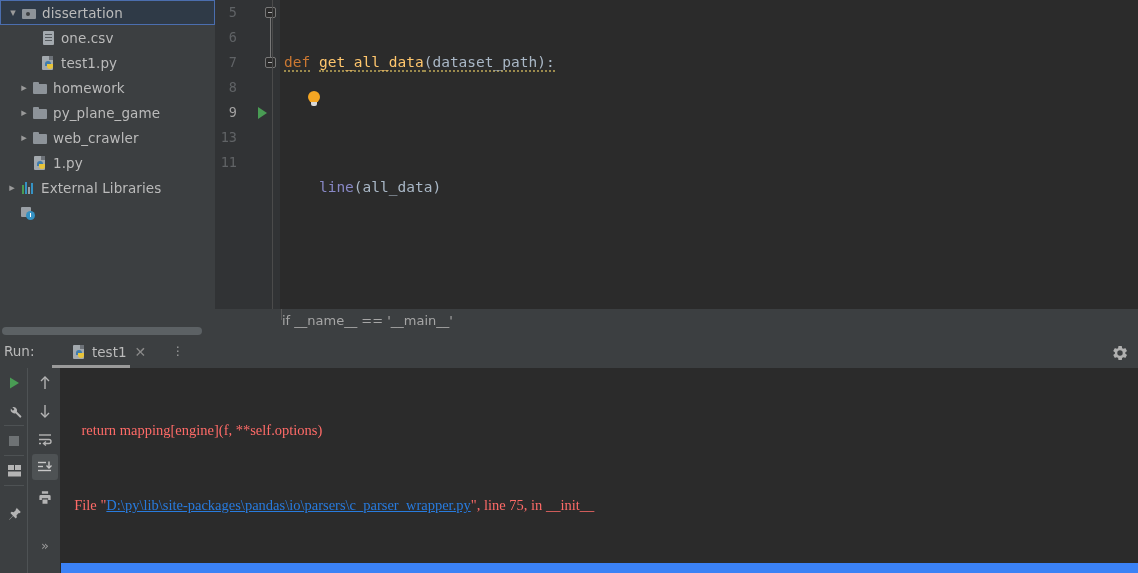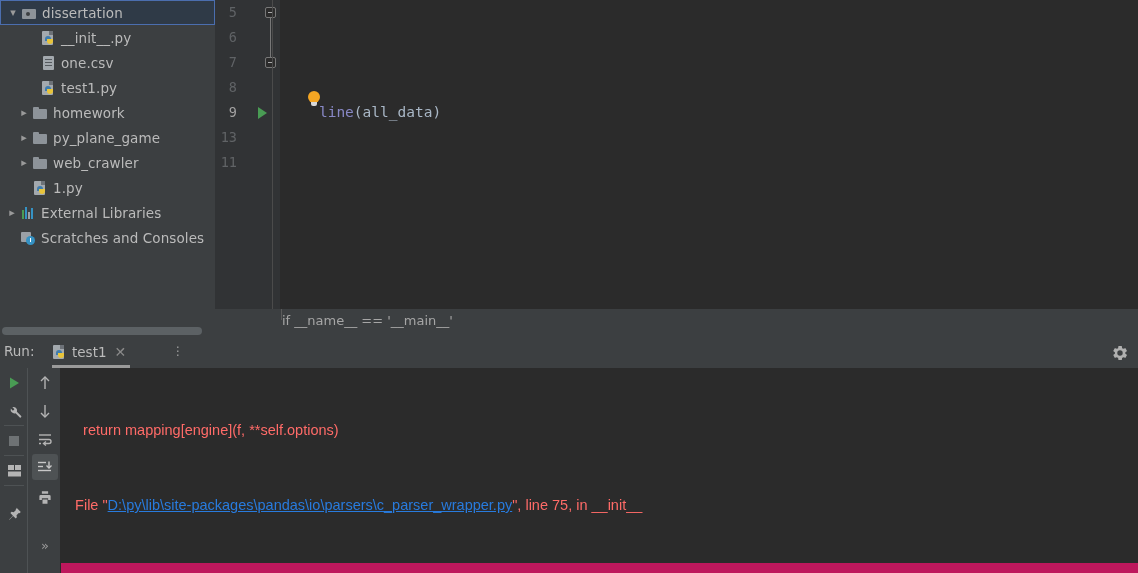--- a/index.html
+++ b/index.html
@@ -168,31 +168,31 @@
     position:absolute; left:282px; top:313px;
     font-family:"DejaVu Sans", sans-serif; font-size:13px; color:#a6a6a6;
   }
   #editor-vdivider {
     position:absolute; left:281px; top:309px; width:1px; height:11px; background:#5a5a5a;
   }
 
   
   #run-panel {
     position:absolute; left:0; top:336px; width:1138px; height:237px;
-    background:#be185d;
+    background:#3b82f6;
   }
   #run-header {
     position:absolute; left:0; top:0; width:1138px; height:32px;
     background:#3c3f41;
   }
   #run-label {
     position:absolute; left:4px; top:7px; font-size:13.5px; color:#bbbbbb;
   }
   #run-tab {
-    position:absolute; left:51px; top:5px; display:flex; align-items:center; height:22px;text-align:center;
+    position:absolute; left:71px; top:5px; display:flex; align-items:center; height:22px;text-align:center;
   }
   #run-tab .ic { margin-right:4px; }
   #run-tab .tname { font-size:13.5px; color:#bbbbbb; }
   #run-tab .close {
     margin-left:8px; color:#8a8a8a; font-size:14px; line-height:1; cursor:pointer;
   }
   #tab-underline {
     position:absolute; left:52px; top:29px; width:78px; height:3px; background:#9a9a9a;
   }
   #run-more {
@@ -213,50 +213,39 @@
   .tbtn {
     position:absolute; width:26px; height:26px; left:1px;
     display:flex; align-items:center; justify-content:center;
   }
   .tbtn.active { background:#4e5254; border-radius:3px; }
   .sep-h { position:absolute; height:1px; background:#4e5254; }
 
   #console {
     position:absolute; left:61px; top:32px; right:0; height:195px;
     background:#2b2b2b; overflow:hidden;
-    font-family:Liberation Sans, sans-serif; font-size:14.5px; line-height:25px;
+    font-family:Liberation Serif, serif; font-size:14.5px; line-height:25px;
     white-space:pre;
   }
   .oline { height:25px; color:#ff6b68; padding-left:6px; }
   .olink { color:#287bde; text-decoration:underline; }
 </style>
 </head>
 <body>
 
 <div id="app">
 
   <div id="project-tree">
 
     <div class="tree-row selected" style="margin:0 0 0 0;">
       <span class="arrow">▾</span>
       <span class="ic ic-folder-module"></span>
       <span class="lbl">dissertation</span>
     </div>
 
-    <div class="tree-row">
-      <span class="indent-20"></span>
-        <span class="arrow blank">▸</span>
-      <span class="ic ic-py">
-          <i class="pg"></i>
-          <i class="pcorner"></i>
-          <i class="pb1"></i>
-          <i class="pb2"></i>
-        </span>
-      <span class="lbl">__init__.py</span>
-    </div>
 
     <div class="tree-row">
       <span class="indent-20"></span>
         <span class="arrow blank">▸</span>
       <span class="ic ic-csv">
           <i class="cg"></i>
           <i class="ln" style="top:4px"></i>
           <i class="ln" style="top:7px"></i>
           <i class="ln" style="top:10px"></i>
         </span>
@@ -319,21 +308,20 @@
       <span class="lbl">External Libraries</span>
     </div>
 
     <div class="tree-row">
       <span class="arrow blank">▸</span>
       <span class="ic ic-scr">
           <i class="sq"></i>
           <i class="clk"></i>
           <i class="hand"></i>
         </span>
-      <span class="lbl">Scratches and Consoles</span>
     </div>
 
     <div id="tree-scrollbar">
       <div class="thumb"></div>
     </div>
   </div>
 
   <div id="editor">
 
     <div id="gutter">
@@ -351,20 +339,21 @@
 
       <div class="run-arrow" style="top:107px"></div>
       <div class="bulb" style="left:92px; top:91px;">
         <i class="glob"></i>
           <i class="base"></i>
       </div>
     </div>
     <div id="gutter-divider"></div>
 
     <div id="code">
+      <div class="cline"><span class="k-def sq-under">def</span><span class="k-txt"> </span><span class="k-fn sq-under">get_all_data</span><span class="k-txt sq-under">(dataset_path):</span></div>
 
 
       <div class="cline"><span class="k-txt">    </span><span class="k-bi">line</span><span class="k-txt">(all_data)</span></div>
 
       
 
       
 
       
 

